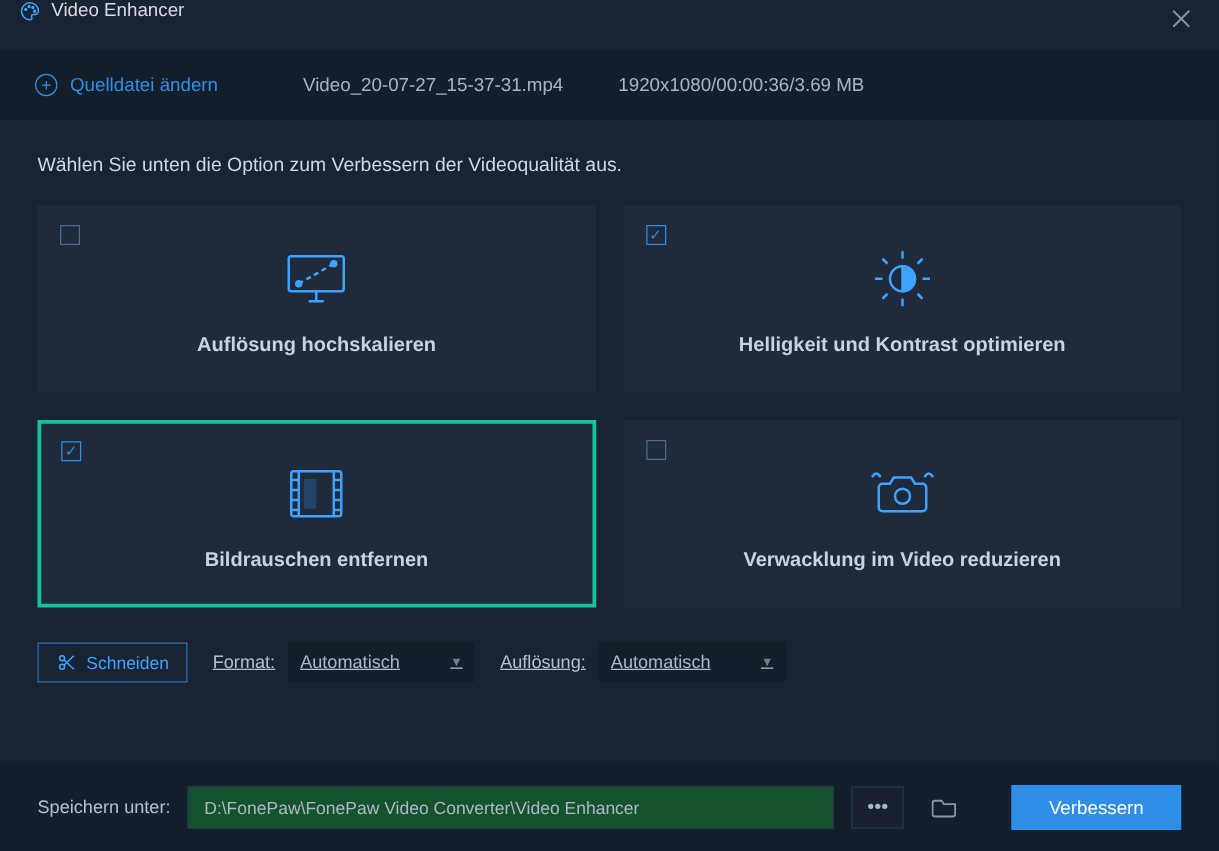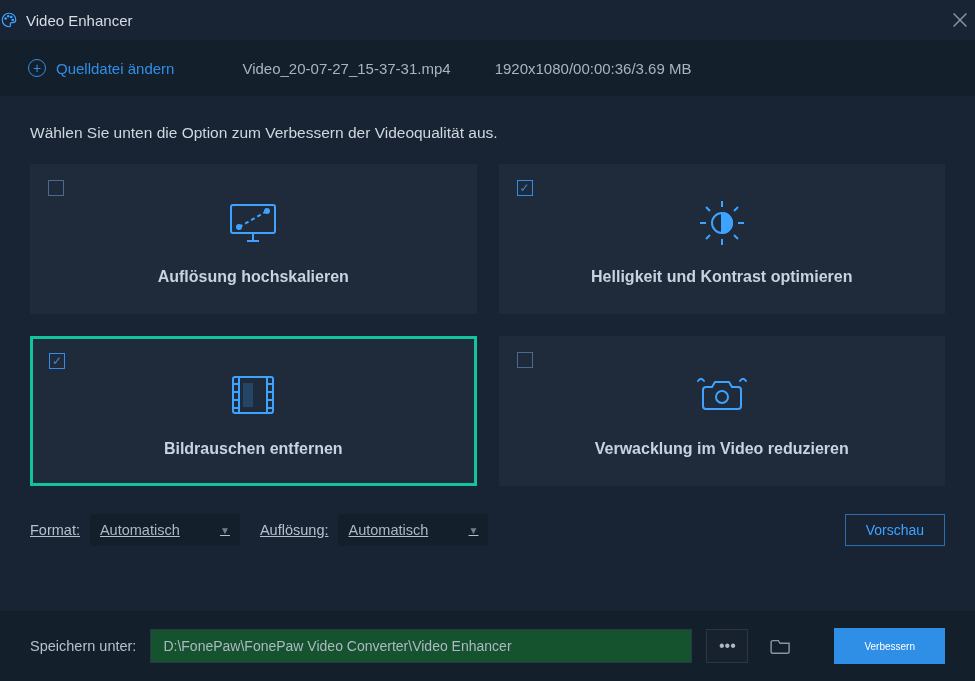--- a/index.html
+++ b/index.html
@@ -1,20 +1,20 @@
 <!DOCTYPE html>
 <html><head>
 <meta charset="utf-8">
 <style>
   * { box-sizing: border-box; margin: 0; padding: 0; font-family: "Segoe UI", Arial, sans-serif; }
   body { background: #0d1420; width: 975px; height: 681px; overflow: hidden; color: #c5cdd6; }
   .window { width: 975px; height: 681px; display: flex; flex-direction: column; background: #182433; }
 
   
-  .titlebar { height: 40px; display: flex; align-items: center; padding: 0 0; background: #182433; }
+  .titlebar { height: 40px; display: flex; padding: 0 15px; background: #182433; }
   .titlebar .icon { color: #39a2ff; margin-right: 8px; display: flex; }
   .titlebar .title { color: #d6dce4; font-size: 15px; flex: 1; }
   .titlebar .close { color: #8a95a3; cursor: pointer; padding: 4px; }
 
   
   .sourcebar { height: 56px; background: #141f2c; display: flex; align-items: center; padding: 0 28px; gap: 28px; color: #a9b4c0; font-size: 15px; }
   .change-src { display: flex; align-items: center; gap: 10px; color: #2f8fe6; cursor: pointer; }
   .change-src .plus { width: 18px; height: 18px; border: 1.8px solid #2f8fe6; border-radius: 50%; display: flex; align-items: center; justify-content: center; font-size: 14px; line-height: 1; }
   .sourcebar .file { margin-left: 40px; }
   .sourcebar .meta { margin-left: 16px; }
@@ -57,21 +57,21 @@
 
   
   .footer { height: 70px; background: #141f2c; display: flex; align-items: center; padding: 0 30px; gap: 14px; }
   .footer .lbl { font-size: 14.5px; color: #b6c0cc; }
   .path-input {
     flex: 1; background: #14532d; border: 1px solid #2a3747; height: 34px;
     color: #aeb8c4; padding: 0 12px; font-size: 14px; outline: none;
   }
   .icon-btn { height: 34px; width: 42px; background: #18222f; border: 1px solid #2a3747; display: flex; align-items: center; justify-content: center; color: #aeb8c4; cursor: pointer; }
   .folder-btn { height: 34px; width: 38px; display: flex; align-items: center; justify-content: center; color: #8a95a3; cursor: pointer; }
-  .btn-primary { background: #2f8fe6; color: #fff; height: 36px; padding: 0 30px; border: none; cursor: pointer; font-size: 10px; margin-left: 20px; }
+  .btn-primary { background: #2f8fe6; color: #fff; height: 36px; padding: 0 30px; border: none; cursor: pointer; font-size: 15px; margin-left: 20px; }
 
   svg { display: block; }
 </style>
 </head>
 <body>
 
 <div class="window">
 
   <div class="titlebar">
     <span class="icon">
@@ -152,40 +152,47 @@
             <circle cx="30" cy="26" r="6"></circle>
             <path d="M6 10c2-3 4-3 6 0M48 10c2-3 4-3 6 0" stroke-linecap="round"></path>
           </svg>
         </div>
         <div class="label">Verwacklung im Video reduzieren</div>
       </div>
 
     </div>
 
     <div class="controls">
+      <div class="btn-outline">
+        <span>
+          <svg width="16" height="16" viewBox="0 0 24 24" fill="none" stroke="#3ea3ff" stroke-width="1.8">
+            <circle cx="7" cy="7" r="3"></circle>
+              <circle cx="7" cy="17" r="3"></circle>
+            <path d="M9.3 8.7 21 20M9.3 15.3 21 4"></path>
+          </svg>
+        </span>
+        <span>Schneiden</span>
+      </div>
 
       <div class="ctrl-group">
         <span>Format:</span>
         <div class="select">
           <span>Automatisch</span>
           <span class="caret">▼</span>
         </div>
       </div>
 
       <div class="ctrl-group">
         <span>Auflösung:</span>
         <div class="select">
           <span>Automatisch</span>
           <span class="caret">▼</span>
         </div>
       </div>
 
-      <div class="btn-outline right">
-        <span>Vorschau</span>
-      </div>
     </div>
   </div>
 
   <div class="footer">
     <span class="lbl">Speichern unter:</span>
     <input class="path-input" value="D:\FonePaw\FonePaw Video Converter\Video Enhancer" style="">
     <div class="icon-btn">
       <span>•••</span>
     </div>
     <div class="folder-btn">

